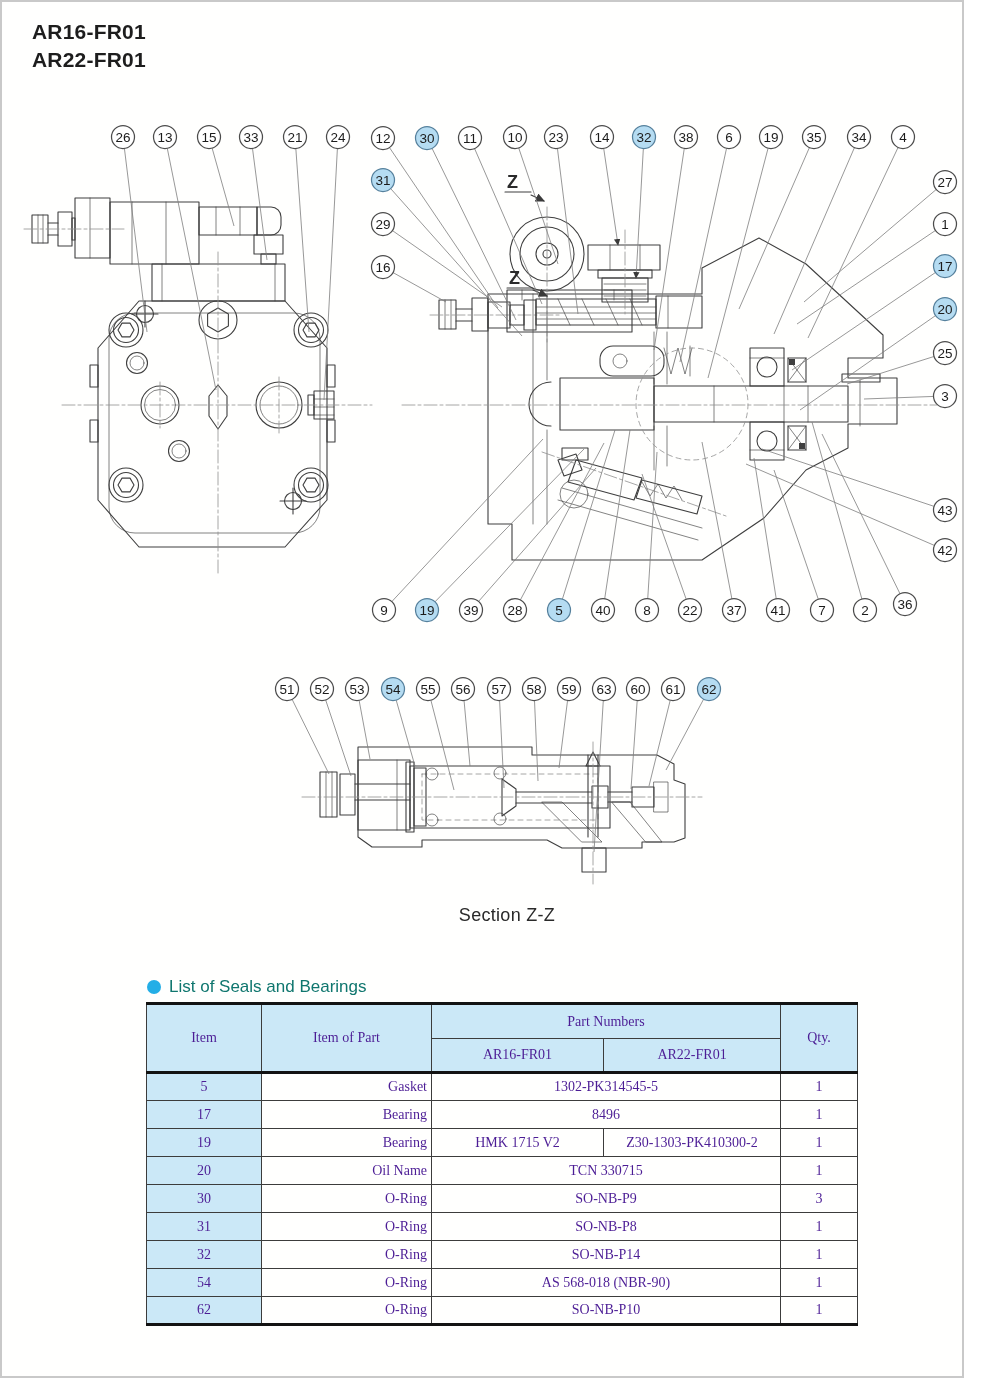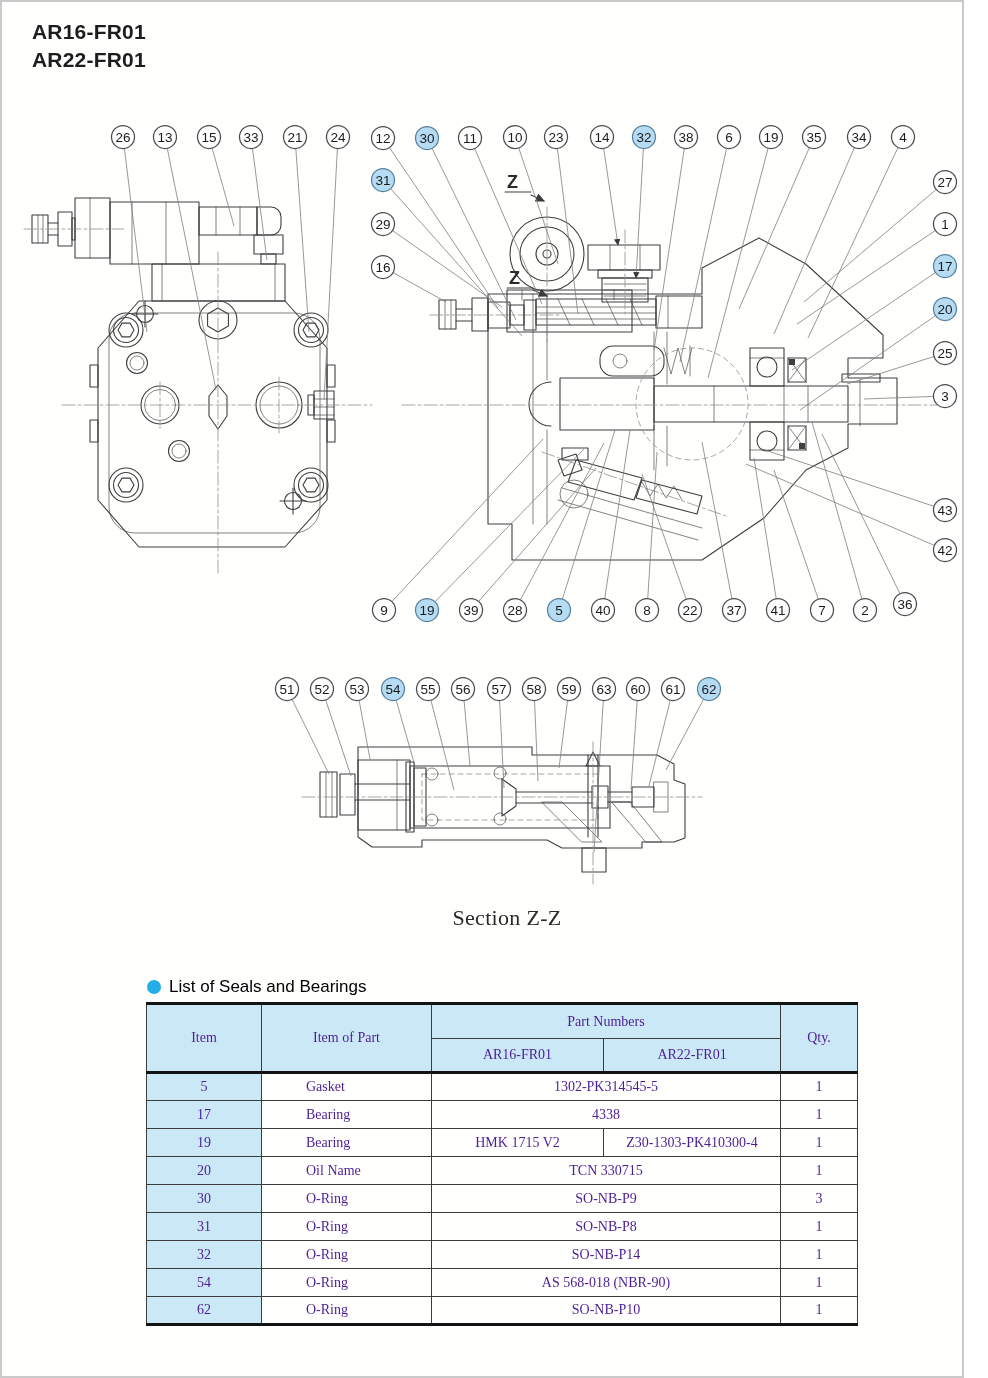--- a/index.html
+++ b/index.html
@@ -15,43 +15,43 @@
   .art .thin{stroke-width:0.65;}
   .art .cl{stroke:#8f8f8f;stroke-width:0.8;stroke-dasharray:13 3 3 3;}
   .art .dash{stroke:#8f8f8f;stroke-width:0.8;stroke-dasharray:5 4;}
   .art .fillb{fill:#3f3f3f;stroke:none;}
   .zmark{font:600 18px "Liberation Sans",sans-serif;fill:#2a2a2a;stroke:none;}
   .callout-layer line{stroke:#7d7d7d;stroke-width:0.8;}
   .callout-layer circle{stroke-width:1.25;}
   .callout-layer text{font:13.5px "Liberation Sans",sans-serif;fill:#1b1b1b;}
   .section-label{
     position:absolute;left:380px;top:903px;width:250px;text-align:center;
-    font-size:22px;color:#2a2a2a;z-index:3;letter-spacing:.3px;font-family:Liberation Serif, serif;
+    font-size:18px;color:#2a2a2a;z-index:3;letter-spacing:.3px;
   }
   .list-heading{position:absolute;left:145px;top:975px;display:flex;align-items:center;gap:8px;z-index:3;}
   .list-heading .bullet{width:14px;height:14px;border-radius:50%;background:#24aee6;flex:0 0 auto;}
-  .list-heading .txt{font-size:17px;color:#000000;}
+  .list-heading .txt{font-size:17px;color:#0f766e;}
   table.parts{
     position:absolute;left:144px;top:1000px;width:711px;z-index:3;
     border-collapse:collapse;table-layout:fixed;
     font-family:"Liberation Serif",serif;font-size:14px;color:#4c1d95;
     border-left:1.4px solid #222;border-right:1.4px solid #222;
     border-top:3.4px solid #131313;border-bottom:3.4px solid #131313;
   }
   table.parts th,table.parts td{
     border:1px solid #3c3c3c;text-align:center;vertical-align:middle;
     padding:0 4px;font-weight:normal;overflow:hidden;white-space:nowrap;
   }
   table.parts thead th{background:#cbe8f7;}
   table.parts thead tr.h1 th{height:33px;}
   table.parts thead tr.h2 th{height:32px;}
   table.parts thead{border-bottom:3.4px solid #131313;}
   table.parts tbody tr{height:28px;}
   table.parts td.c-item{background:#cbe8f7;}
-  table.parts td.c-name{text-align:left;padding-left:44px;}
+  table.parts td.c-name{text-align:right;padding-left:31px;}
 </style>
 </head>
 <body>
 
 <div class="page">
 
   <div class="title-block">
     <div>AR16-FR01</div>
     <div>AR22-FR01</div>
   </div>
@@ -560,28 +560,28 @@
     <tbody id="parts-body">
         <tr>
           <td class="c-item">5</td>
           <td class="c-name">Gasket</td>
           <td class="c-part-number" colspan="2">1302-PK314545-5</td>
           <td class="c-qty">1</td>
         </tr>
         <tr>
           <td class="c-item">17</td>
           <td class="c-name">Bearing</td>
-          <td class="c-part-number" colspan="2">4338</td>
+          <td class="c-part-number" colspan="2">8496</td>
           <td class="c-qty">1</td>
         </tr>
         <tr>
           <td class="c-item">19</td>
           <td class="c-name">Bearing</td>
           <td class="c-part-number-ar16">HMK 1715 V2</td>
-          <td class="c-part-number-ar22">Z30-1303-PK410300-4</td>
+          <td class="c-part-number-ar22">Z30-1303-PK410300-2</td>
           <td class="c-qty">1</td>
         </tr>
         <tr>
           <td class="c-item">20</td>
           <td class="c-name">Oil Name</td>
           <td class="c-part-number" colspan="2">TCN 330715</td>
           <td class="c-qty">1</td>
         </tr>
         <tr>
           <td class="c-item">30</td>

